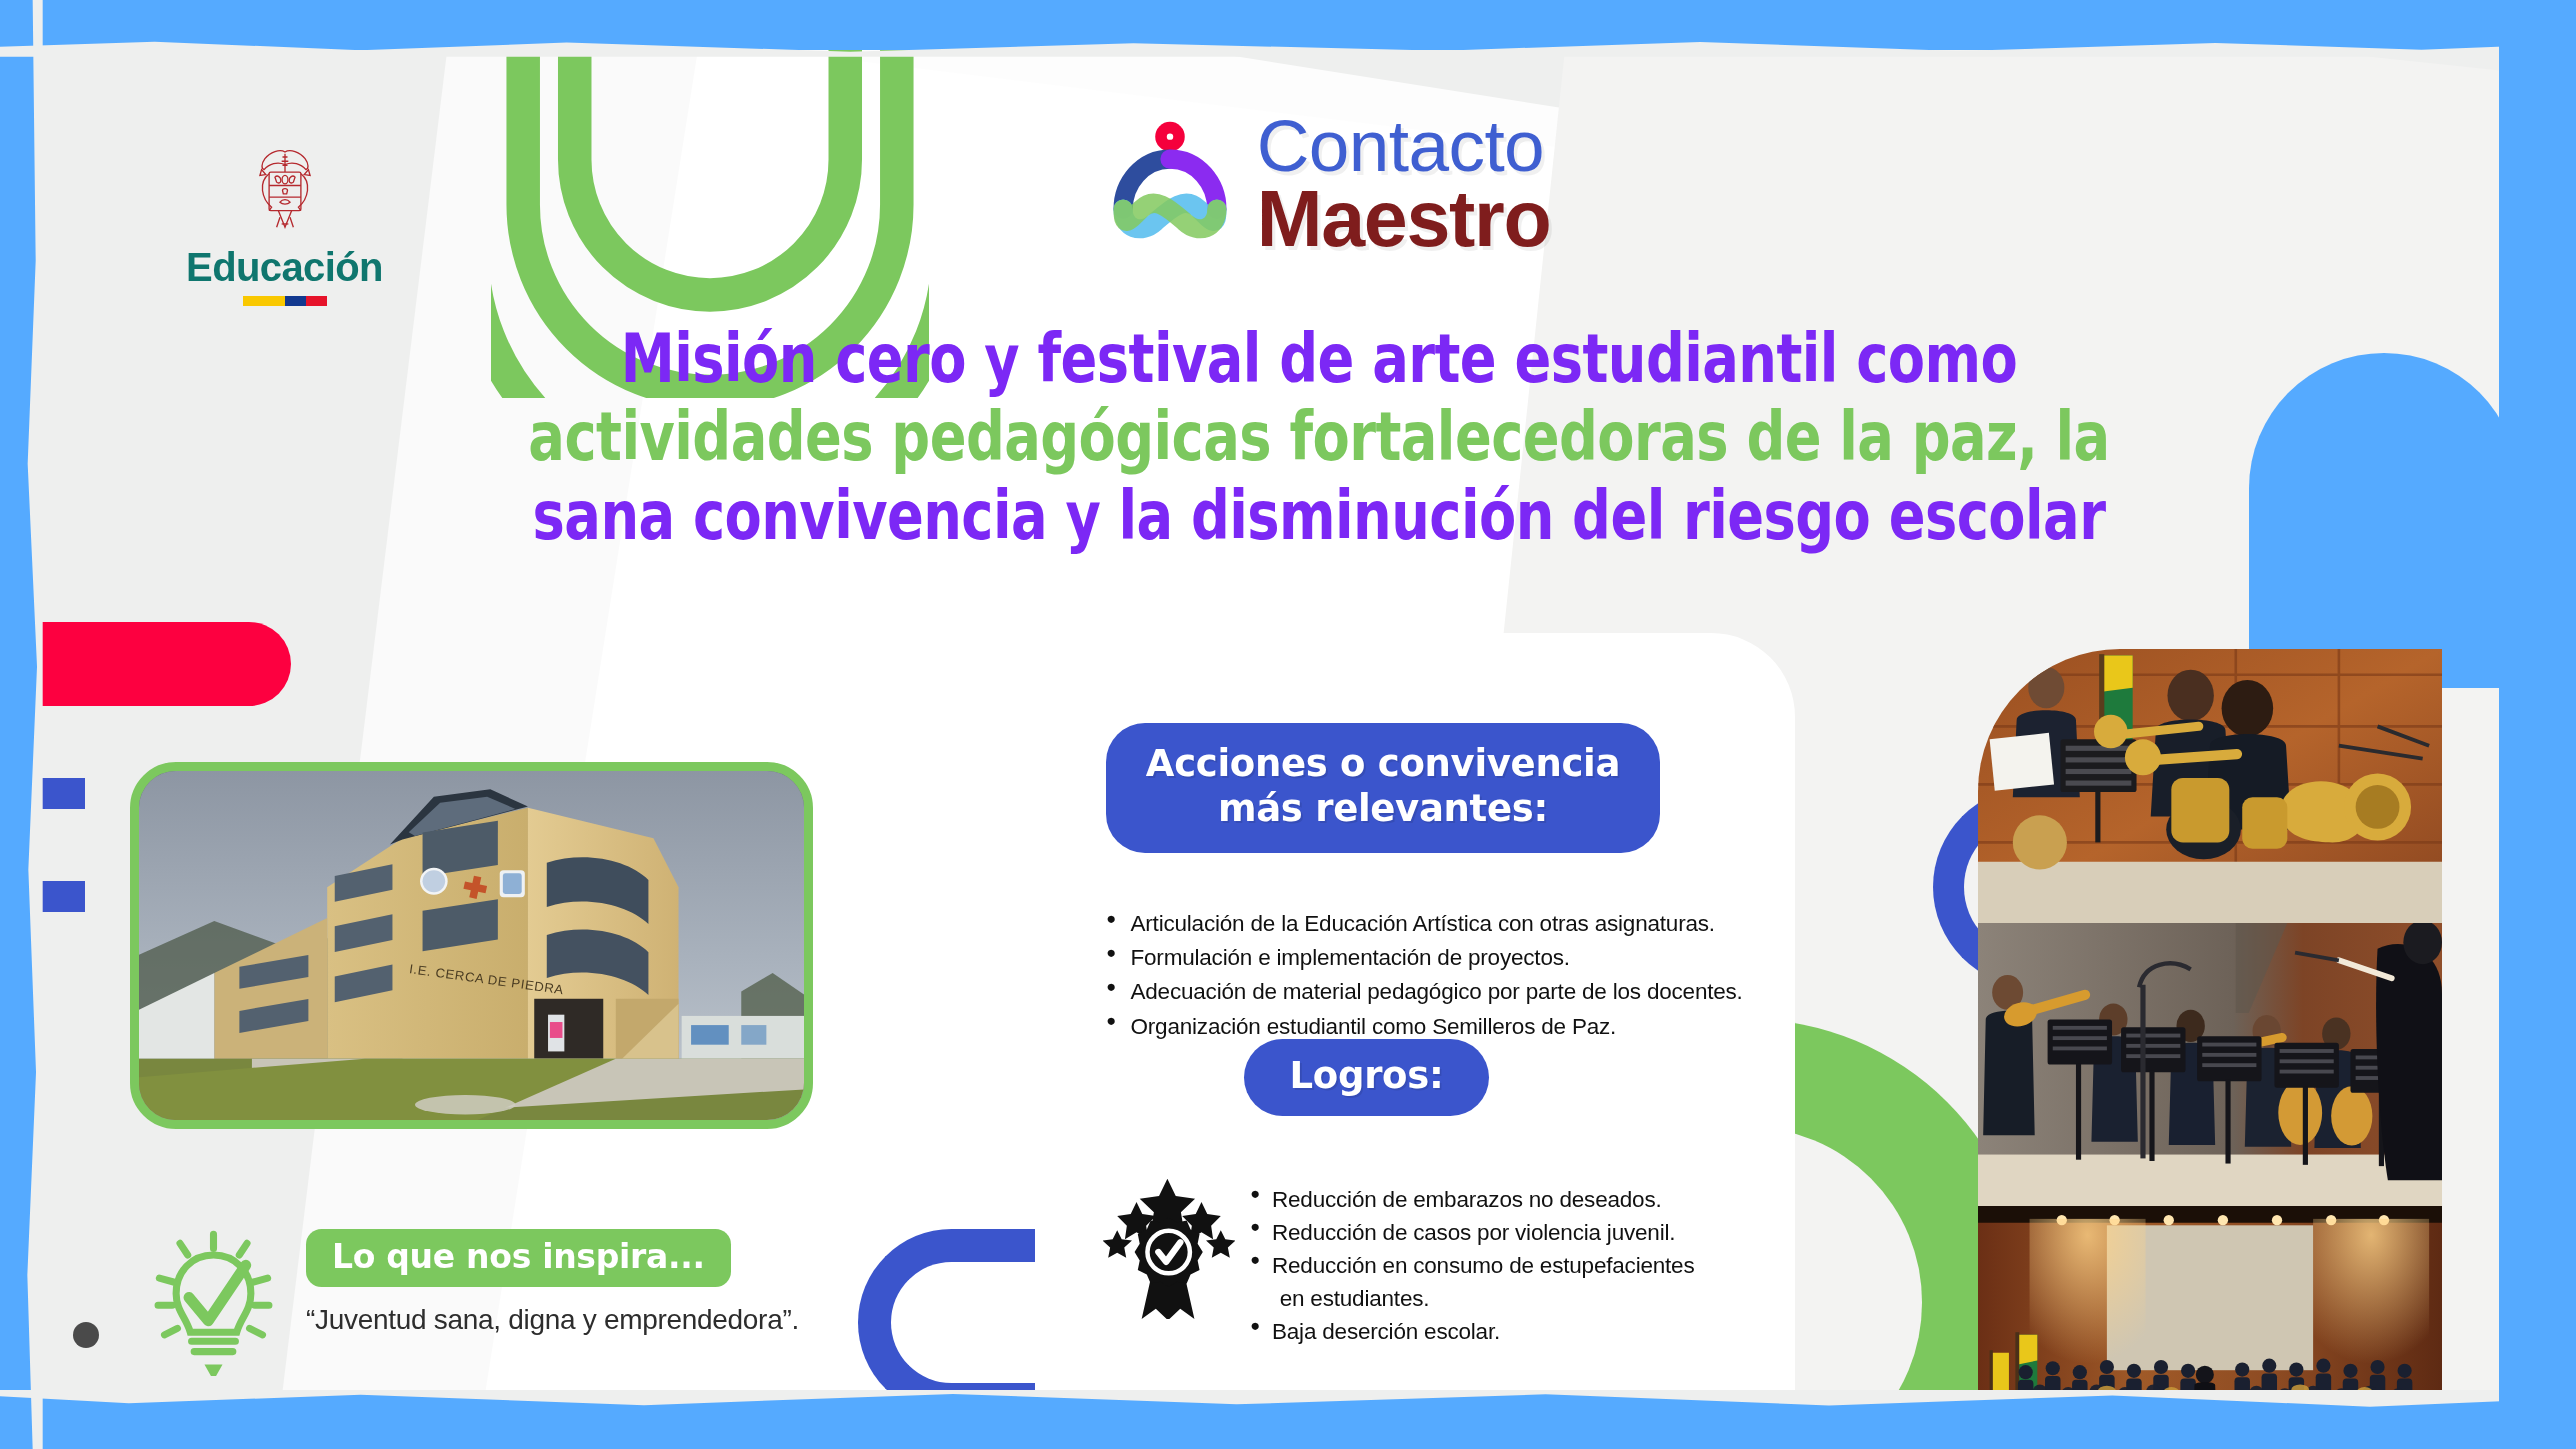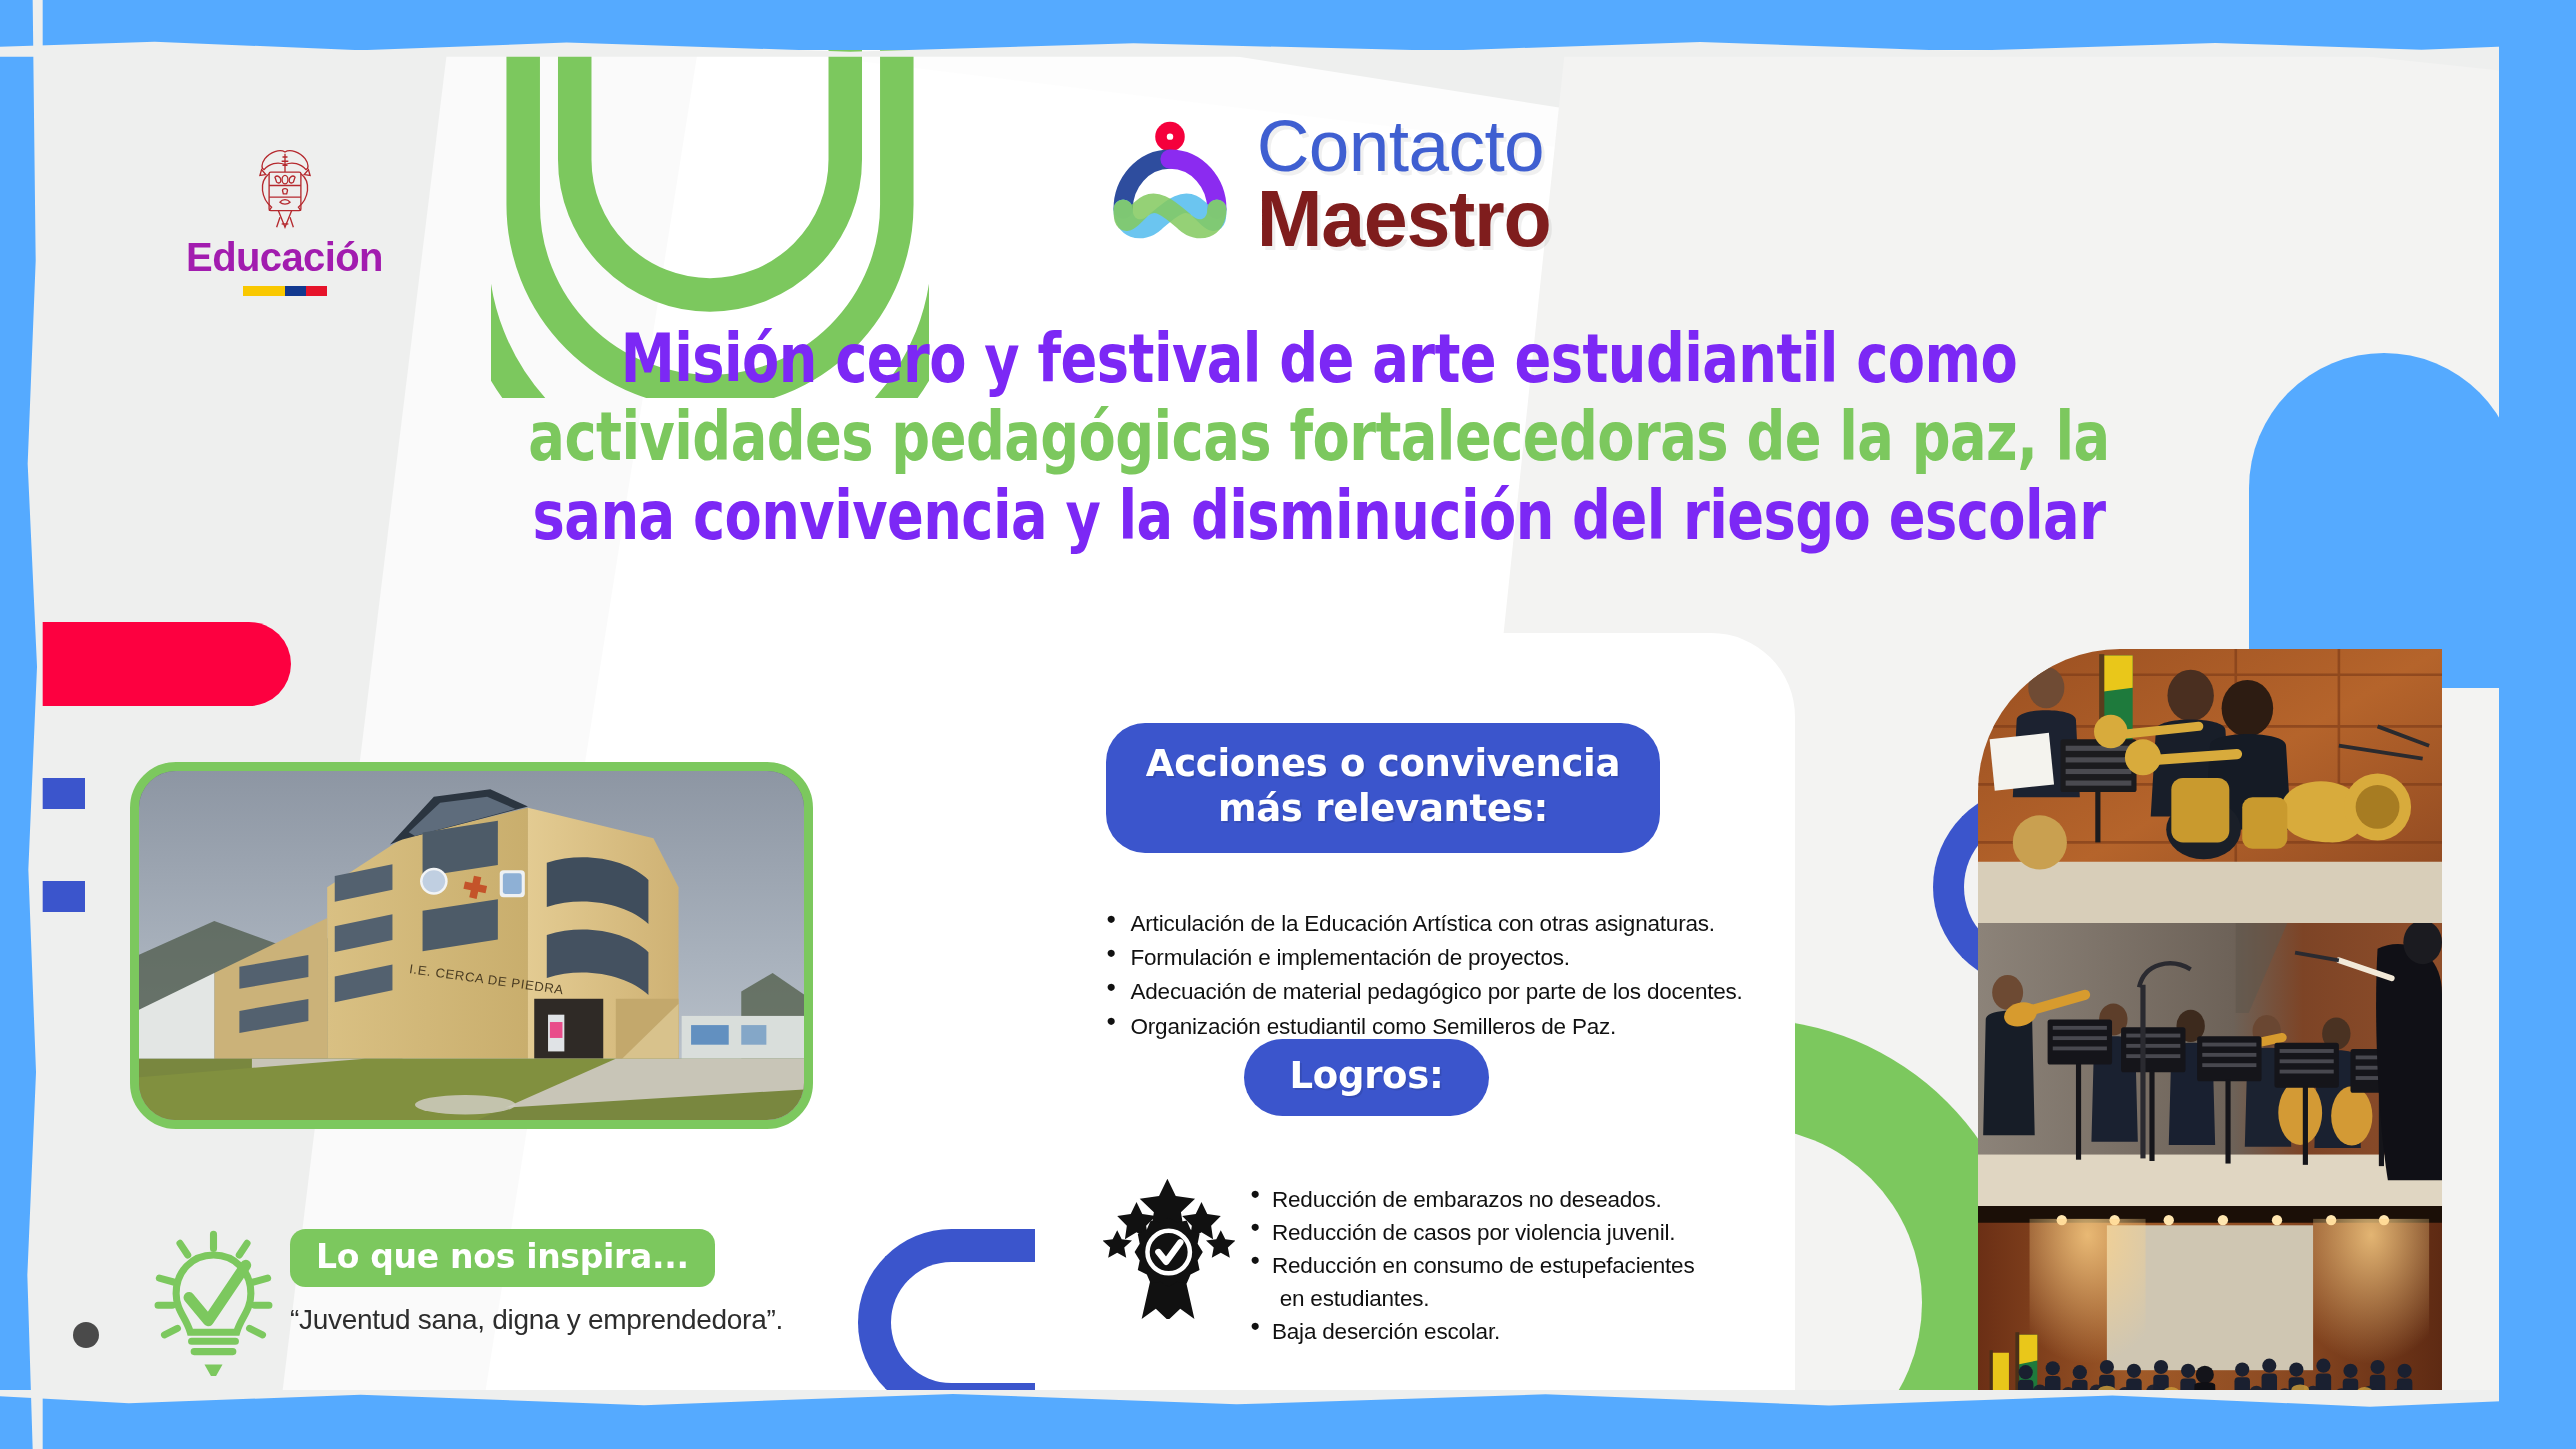--- a/index.html
+++ b/index.html
@@ -83,21 +83,21 @@
   .blue-left-sq2 { position:absolute; left:-13px; top:831px; width:58px; height:31px; background:#3b55cc; }
 
   .corner-dot {
     position:absolute; left:33px; bottom:44px; width:26px; height:26px;
     background:#4a4a4a; border-radius:50%;
   }
 
   
   .min-logo { position:absolute; left:138px; top:97px; width:213px; text-align:center; }
   .min-crest { width:84px; height:87px; margin:0 auto; display:block; }
-  .min-word  { font-family:"Liberation Sans", sans-serif; font-weight:bold; font-size:40px; color:#a21caf; letter-spacing:-0.6px; line-height:1; margin-top:3px; }
+  .min-word  { font-family:"Liberation Sans", sans-serif; font-weight:bold; font-size:40px; color:#0f766e; letter-spacing:-0.6px; line-height:1; margin-top:13px; }
   .min-flag  { width:84px; height:9.7px; margin:9px auto 0; display:flex; }
   .min-flag i { display:block; height:100%; }
 
   
   .brand { position:absolute; left:1069px; top:61px; display:flex; align-items:center; gap:16.7px; }
   .brand-mark { width:122px; height:129px; flex:none; }
   .brand-text { line-height:.96;margin-left:9px; }
   .brand-l1 { font-family:"Liberation Sans", sans-serif; font-size:73px; font-weight:normal; color:#3f5fd1; letter-spacing:-0.6px; text-shadow:3.2px 3.9px 0 rgba(0,0,0,.06); }
   .brand-l2 { font-family:"Liberation Sans", sans-serif; font-size:79px; font-weight:bold; color:#7f1d1d; letter-spacing:-1.3px; text-shadow:3.2px 3.9px 0 rgba(0,0,0,.06); }
 
@@ -119,21 +119,21 @@
 
   
   .school-photo {
     position:absolute; left:90px; top:712px; width:683px; height:367px;
     border:9px solid #7cc85e; border-radius:46px; overflow:hidden; background:#6b7480;
   }
   .school-photo svg { display:block; width:100%; height:100%; }
 
   
   .inspire { position:absolute; left:109px; top:1153px; width:650px; }
-  .inspire-row { display:flex; align-items:flex-start; gap:12px; }
+  .inspire-row { display:flex; align-items:flex-start; gap:28px; }
   .bulb { width:129px; height:174px; flex:none; margin-top:11.6px; }
   .inspire-right { flex:1; padding-top:26px; }
   .inspire-badge {
     display:inline-block; background:#7cc85e; color:#fff;
     font-family:"DejaVu Sans", sans-serif; font-weight:bold;
     font-size:33px; padding:8.4px 26px 11px; border-radius:15.5px;
     letter-spacing:-0.3px;
   }
   .inspire-quote {
     margin-top:16.7px; font-family:"Liberation Sans", sans-serif;

